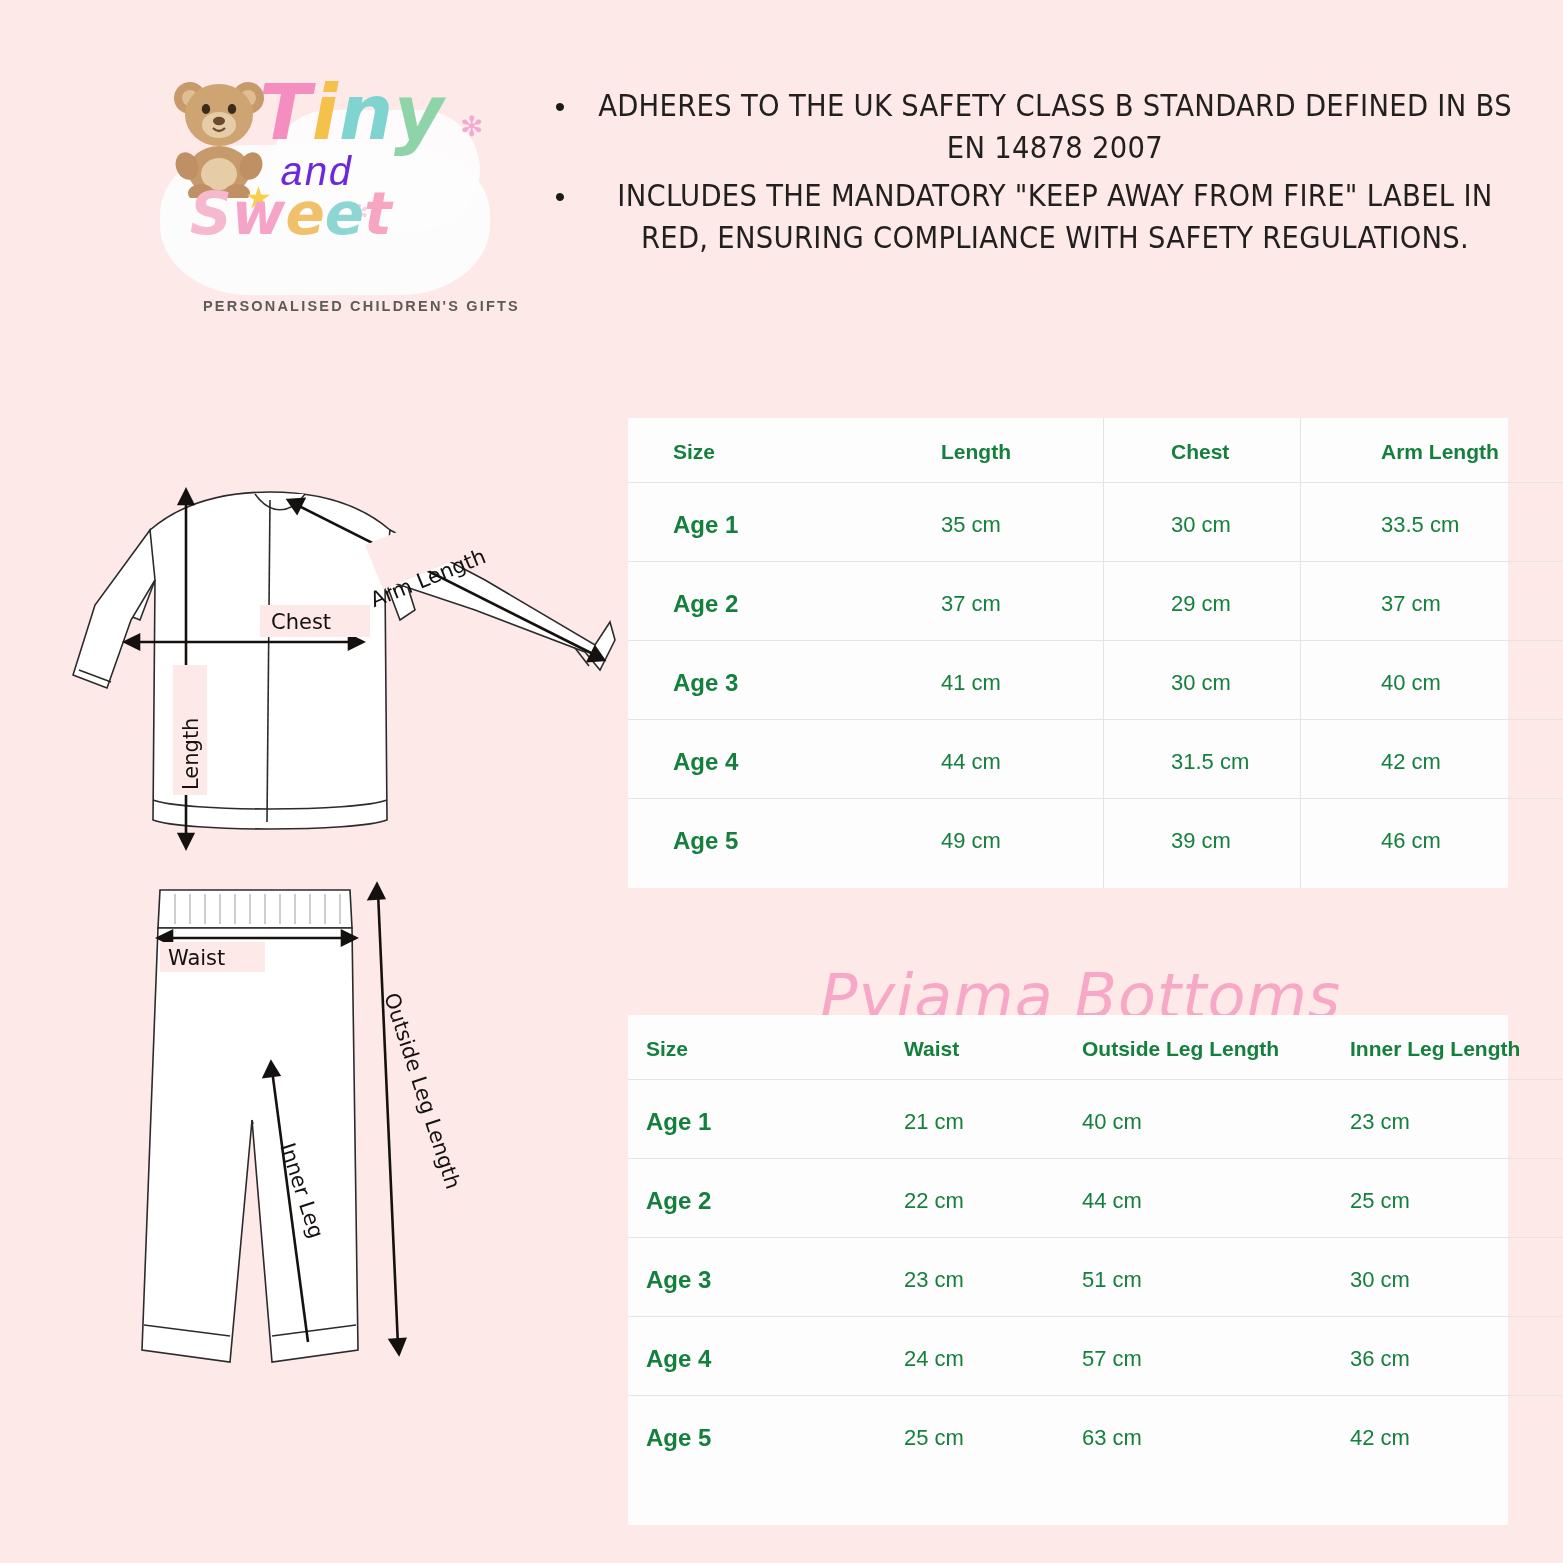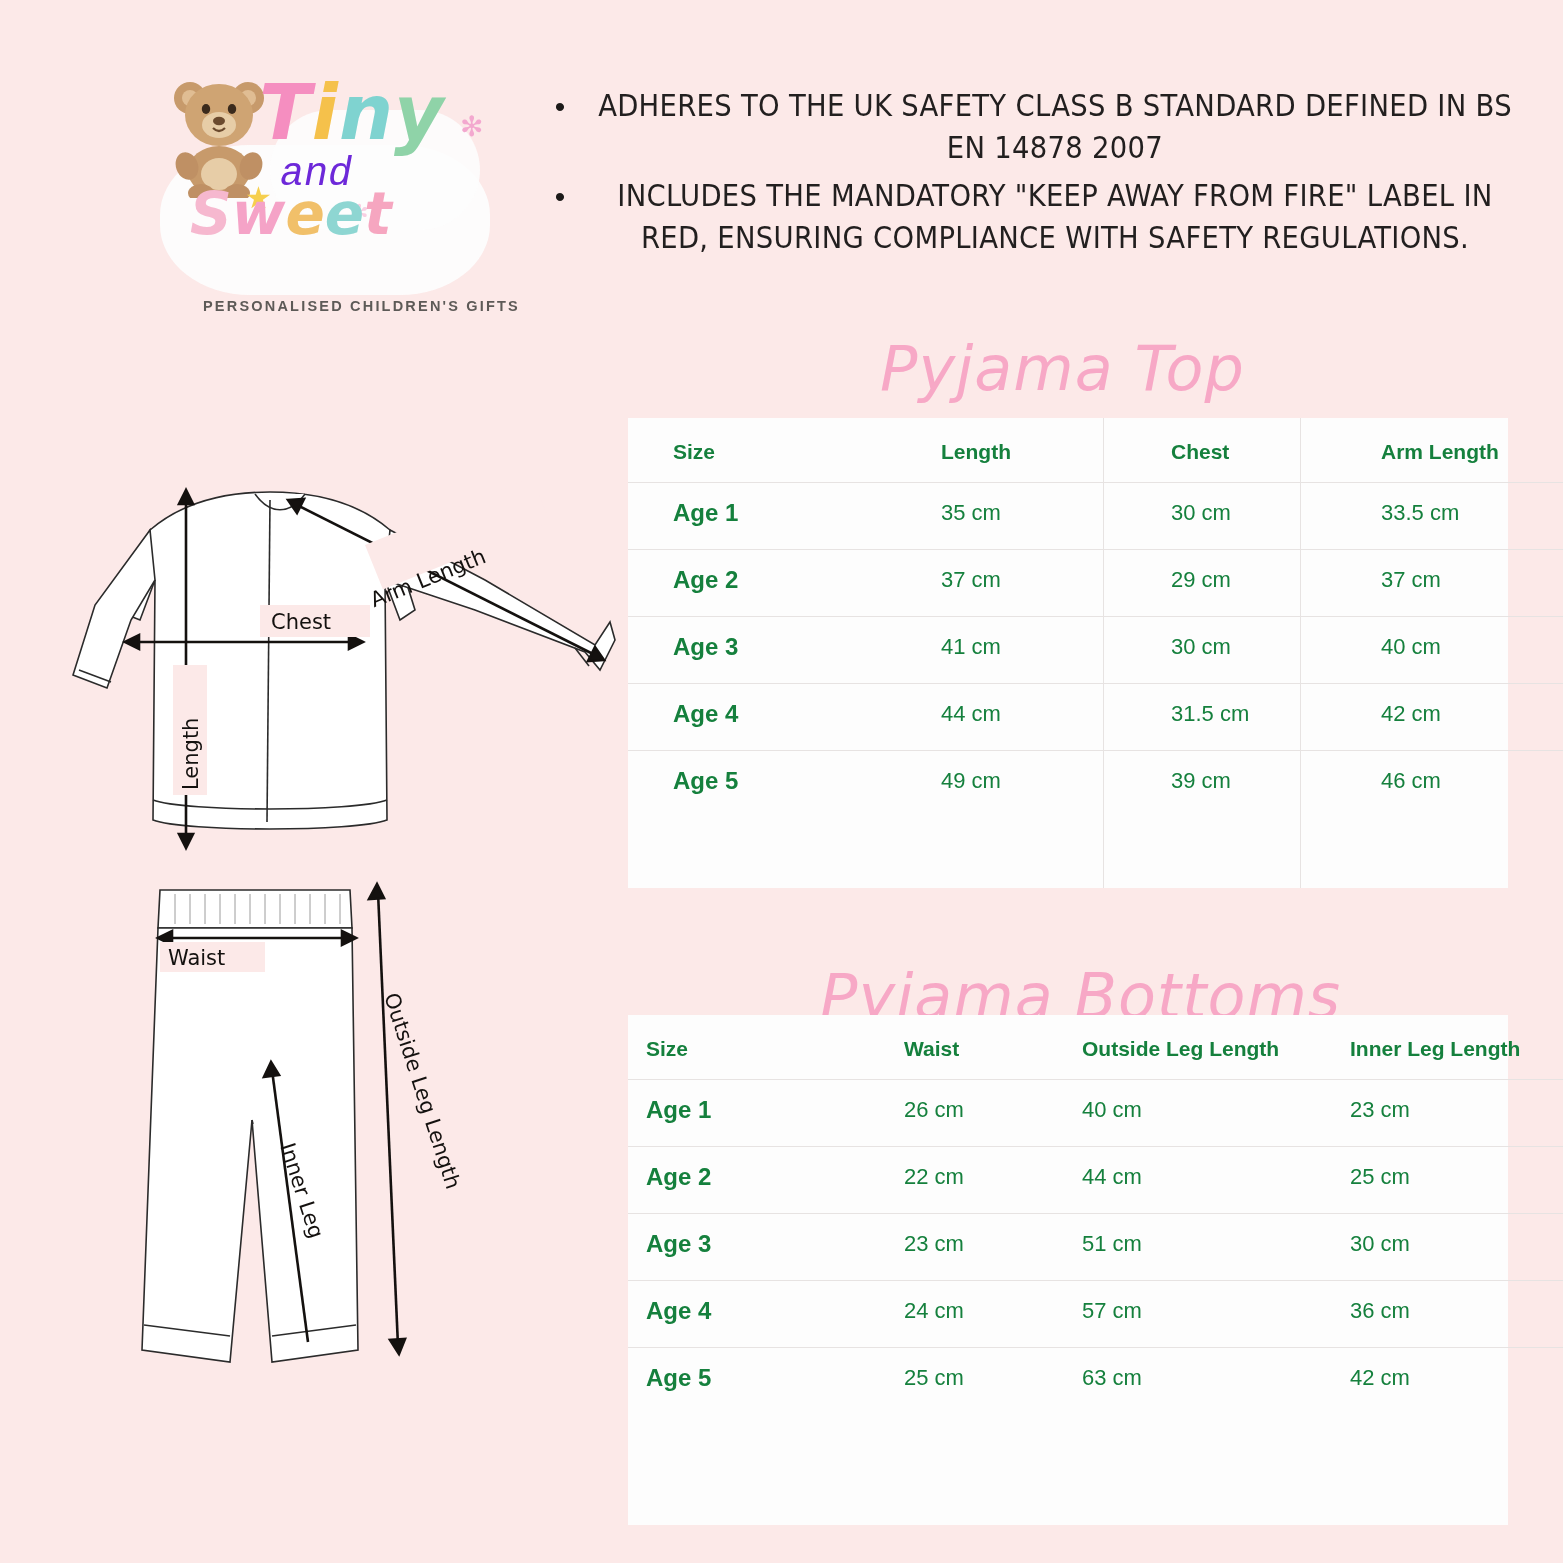--- a/index.html
+++ b/index.html
@@ -189,21 +189,21 @@
     color: #15803d;
     border-bottom: 1px solid #e7e3e2;
   }
   th {
     font-size: 21px;
     font-weight: bold;
     padding: 22px 0 18px 0;
   }
   td {
     font-size: 22px;
-    padding: 16px 0 22px 0;
+    padding: 28px 0 22px 0;
   }
   td.size-cell {
     font-weight: bold;
     font-size: 24px;
   }
   tr:last-child td { border-bottom: none; }
   .vline {
     position: absolute;
     width: 1px;
     background: #e7e3e2;
@@ -288,21 +288,20 @@
         <div class="bullet-dot">•</div>
         <div class="bullet-text">ADHERES TO THE UK SAFETY CLASS B STANDARD DEFINED IN BS EN 14878 2007</div>
       </div>
       <div class="bullet-row">
         <div class="bullet-dot">•</div>
         <div class="bullet-text">INCLUDES THE MANDATORY "KEEP AWAY FROM FIRE" LABEL IN RED, ENSURING COMPLIANCE WITH SAFETY REGULATIONS.</div>
       </div>
     </div>
   </div>
 
-  <div class="section-title" id="title-top">Pyjama Top</div>
 
   <div class="table-wrap" id="table-top-wrap">
     <table id="table-top">
       <thead>
         <tr>
           <th>Size</th>
           <th>Length</th>
           <th>Chest</th>
           <th>Arm Length</th>
         </tr>
@@ -399,21 +398,21 @@
         <tr>
           <th>Size</th>
           <th>Waist</th>
           <th>Outside Leg Length</th>
           <th>Inner Leg Length</th>
         </tr>
       </thead>
       <tbody>
         <tr>
           <td class="size-cell">Age 1</td>
-          <td>26 cm</td>
+          <td>21 cm</td>
           <td>40 cm</td>
           <td>23 cm</td>
         </tr>
         <tr>
           <td class="size-cell">Age 2</td>
           <td>22 cm</td>
           <td>44 cm</td>
           <td>25 cm</td>
         </tr>
         <tr>

